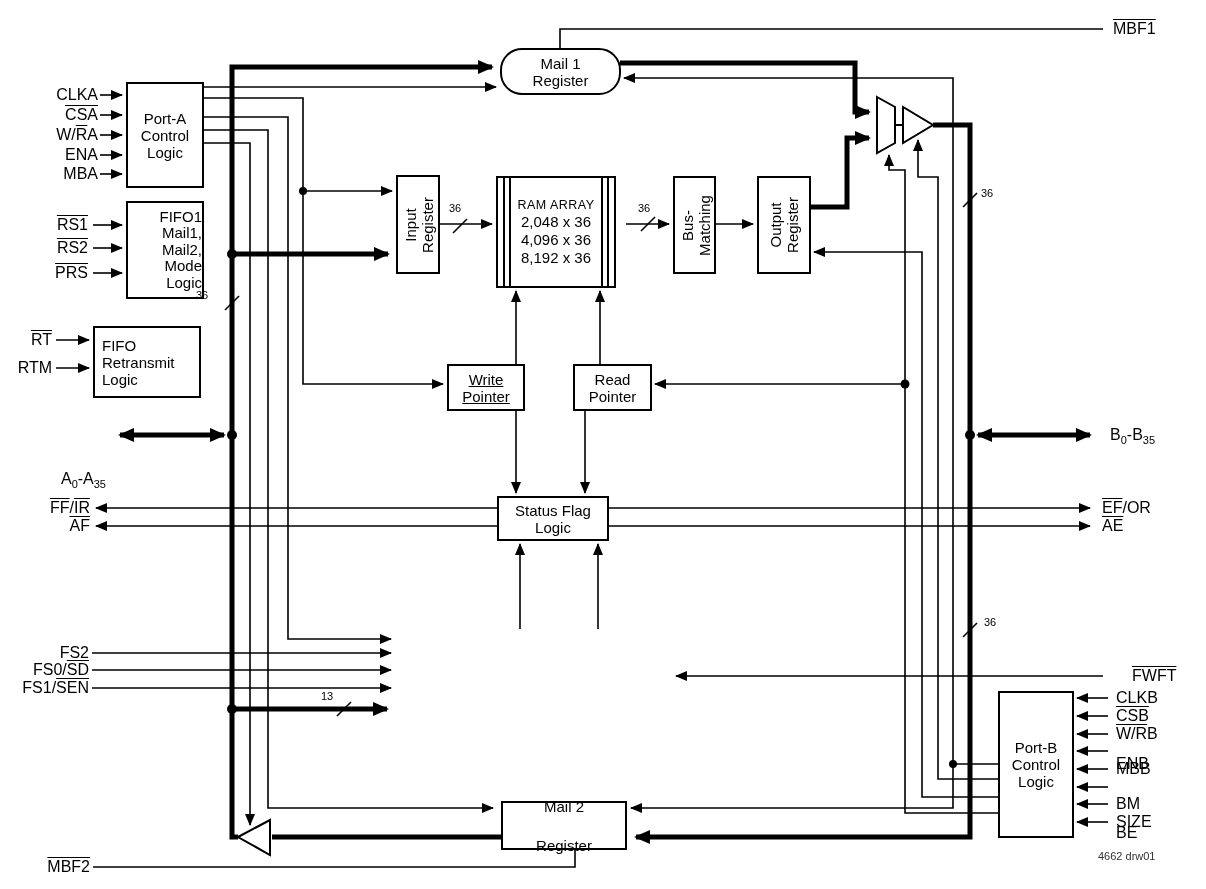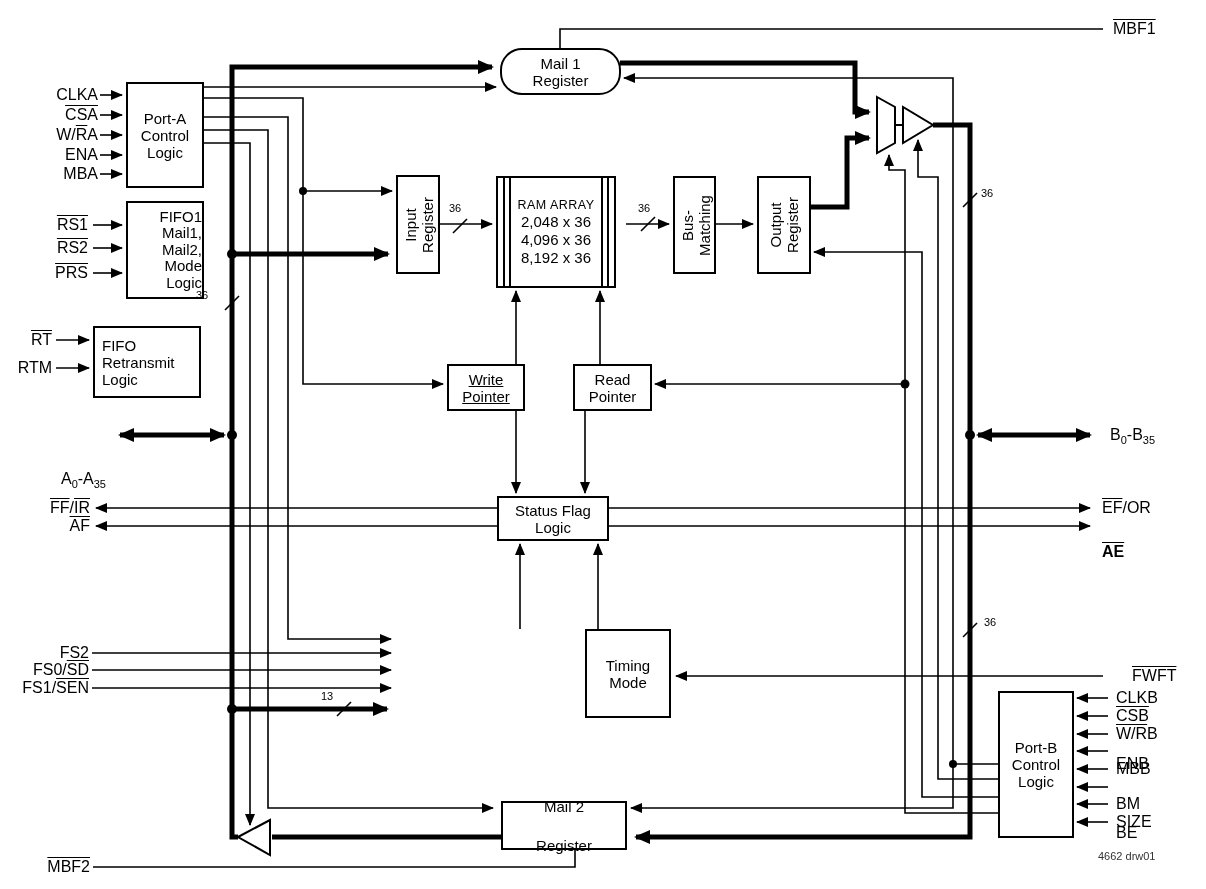--- a/index.html
+++ b/index.html
@@ -206,24 +206,20 @@
     <span>Read</span>
     <span>Pointer</span>
   </div>
 
   <div class="box" style="left:497px;top:496px;width:112px;height:45px;">
     <span>Status Flag</span>
     <span>Logic</span>
   </div>
 
 
-  <div class="box" style="left:585px;top:629px;width:86px;height:89px;">
-    <span>Timing</span>
-    <span>Mode</span>
-  </div>
 
   <div class="box" style="left:501px;top:801px;width:126px;height:49px;gap:22px;">
     <span>Mail 2</span>
     <span>Register</span>
   </div>
 
   <div class="box" style="left:998px;top:691px;width:76px;height:147px;">
     <span>Port-B</span>
     <span>Control</span>
     <span>Logic</span>
@@ -249,21 +245,21 @@
 
   <div class="lbl r" style="left:8px;top:644px;width:81px;"><span>FS2</span></div>
   <div class="lbl r" style="left:8px;top:661px;width:81px;"><span>FS0/</span><span class="ov">SD</span></div>
   <div class="lbl r" style="left:8px;top:679px;width:81px;"><span>FS1/</span><span class="ov">SEN</span></div>
 
   <div class="lbl r" style="left:8px;top:858px;width:82px;"><span class="ov">MBF2</span></div>
 
   <div class="lbl" style="left:1113px;top:20px;"><span class="ov">MBF1</span></div>
   <div class="lbl" style="left:1110px;top:426px;"><span>B</span><sub>0</sub><span>-B</span><sub>35</sub></div>
   <div class="lbl" style="left:1102px;top:499px;"><span class="ov">EF</span><span>/OR</span></div>
-  <div class="lbl" style="left:1102px;top:543px;font-weight:bold;"><span class="ov">AE</span></div>
+  <div class="lbl" style="left:1102px;top:517px;"><span class="ov">AE</span></div>
   <div class="lbl" style="left:1116px;top:667px;margin-left:16px;"><span class="ov">FWFT</span></div>
 
   <div class="lbl" style="left:1116px;top:689px;"><span>CLKB</span></div>
   <div class="lbl" style="left:1116px;top:707px;"><span class="ov">CSB</span></div>
   <div class="lbl" style="left:1116px;top:725px;"><span class="ov">W/R</span><span>B</span></div>
   <div class="lbl" style="left:1116px;top:742px;margin-top:13px;"><span>ENB</span></div>
   <div class="lbl" style="left:1116px;top:760px;"><span>MBB</span></div>
   <div class="lbl" style="left:1116px;top:824px;"><span>BE</span></div>
   <div class="lbl" style="left:1116px;top:795px;"><span>BM</span></div>
   <div class="lbl" style="left:1116px;top:813px;"><span>SIZE</span></div>

